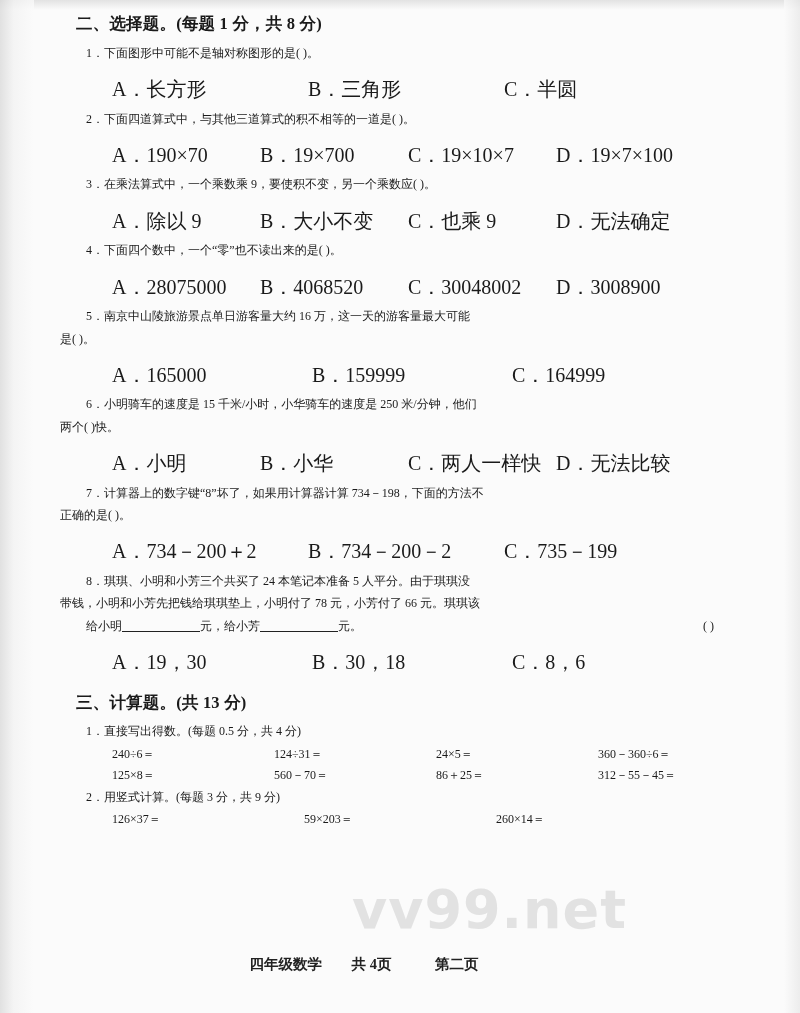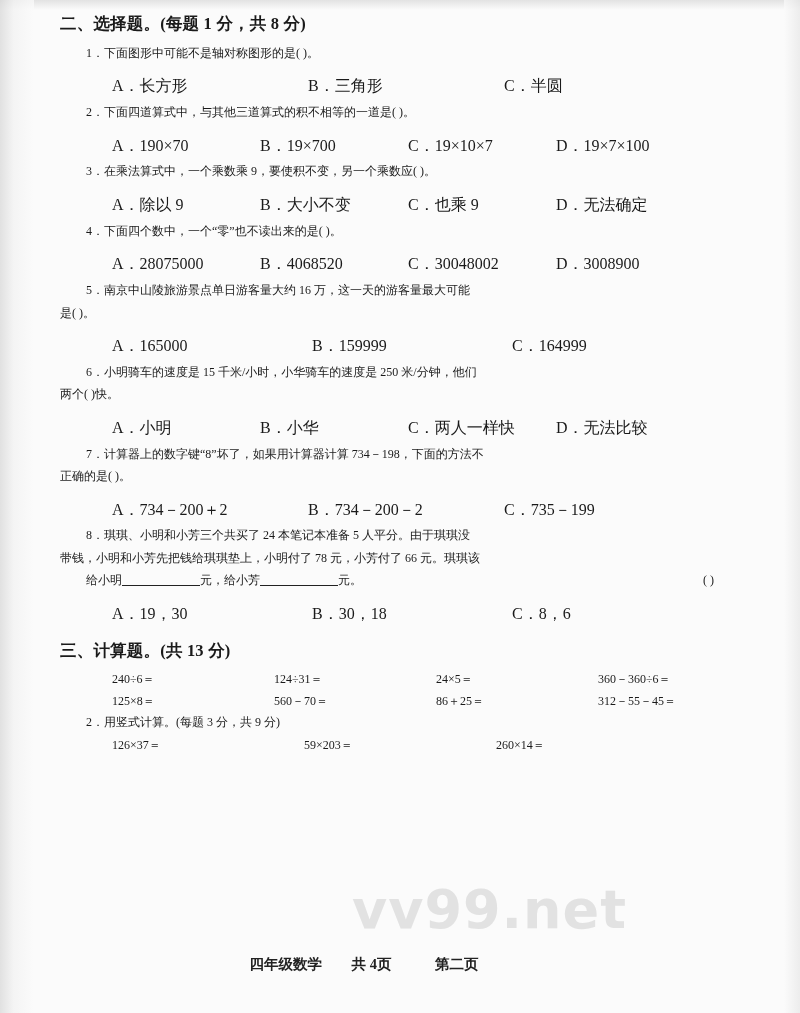--- a/index.html
+++ b/index.html
@@ -47,34 +47,34 @@
   .content {
     position: absolute;
     left: 60px;
     top: 12px;
     width: 700px;
   }
   .sec-head {
     font-size: 16.5px;
     font-weight: bold;
     letter-spacing: .2px;
-    margin: 0 0 7px 0;
+    margin: 0 0 7px 16px;
     line-height: 1.5;
   }
   .q {
     font-size: 12px;
     line-height: 1.62;
     margin: 0 0 3px 0;
     text-indent: 26px;
   }
   .q.cont {
     text-indent: 0;
   }
   .opts {
-    font-size: 16px;
+    font-size: 20px;
     line-height: 1.62;
     margin: 10px 0 4px 0;
     padding-left: 52px;
     display: flex;
   }
   .opts span {
     display: inline-block;
     white-space: nowrap;
   }
   .opts.w4 span { width: 148px; }
@@ -202,20 +202,21 @@
       <span>给小明</span><span class="blank"></span><span>元，给小芳</span><span class="blank"></span><span>元。</span><span class="paren-box">(        )</span>
     </p>
     <div class="opts w3b">
       <span>A．19，30</span>
       <span>B．30，18</span>
       <span>C．8，6</span>
     </div>
 
     <p class="sec-head second">三、计算题。(共 13 分)</p>
 
+    <p class="q">1．直接写出得数。(每题 0.5 分，共 4 分)</p>
     <div class="calc-row">
       <span>240÷6＝</span>
       <span>124÷31＝</span>
       <span>24×5＝</span>
       <span>360－360÷6＝</span>
     </div>
     <div class="calc-row">
       <span>125×8＝</span>
       <span>560－70＝</span>
       <span>86＋25＝</span>

